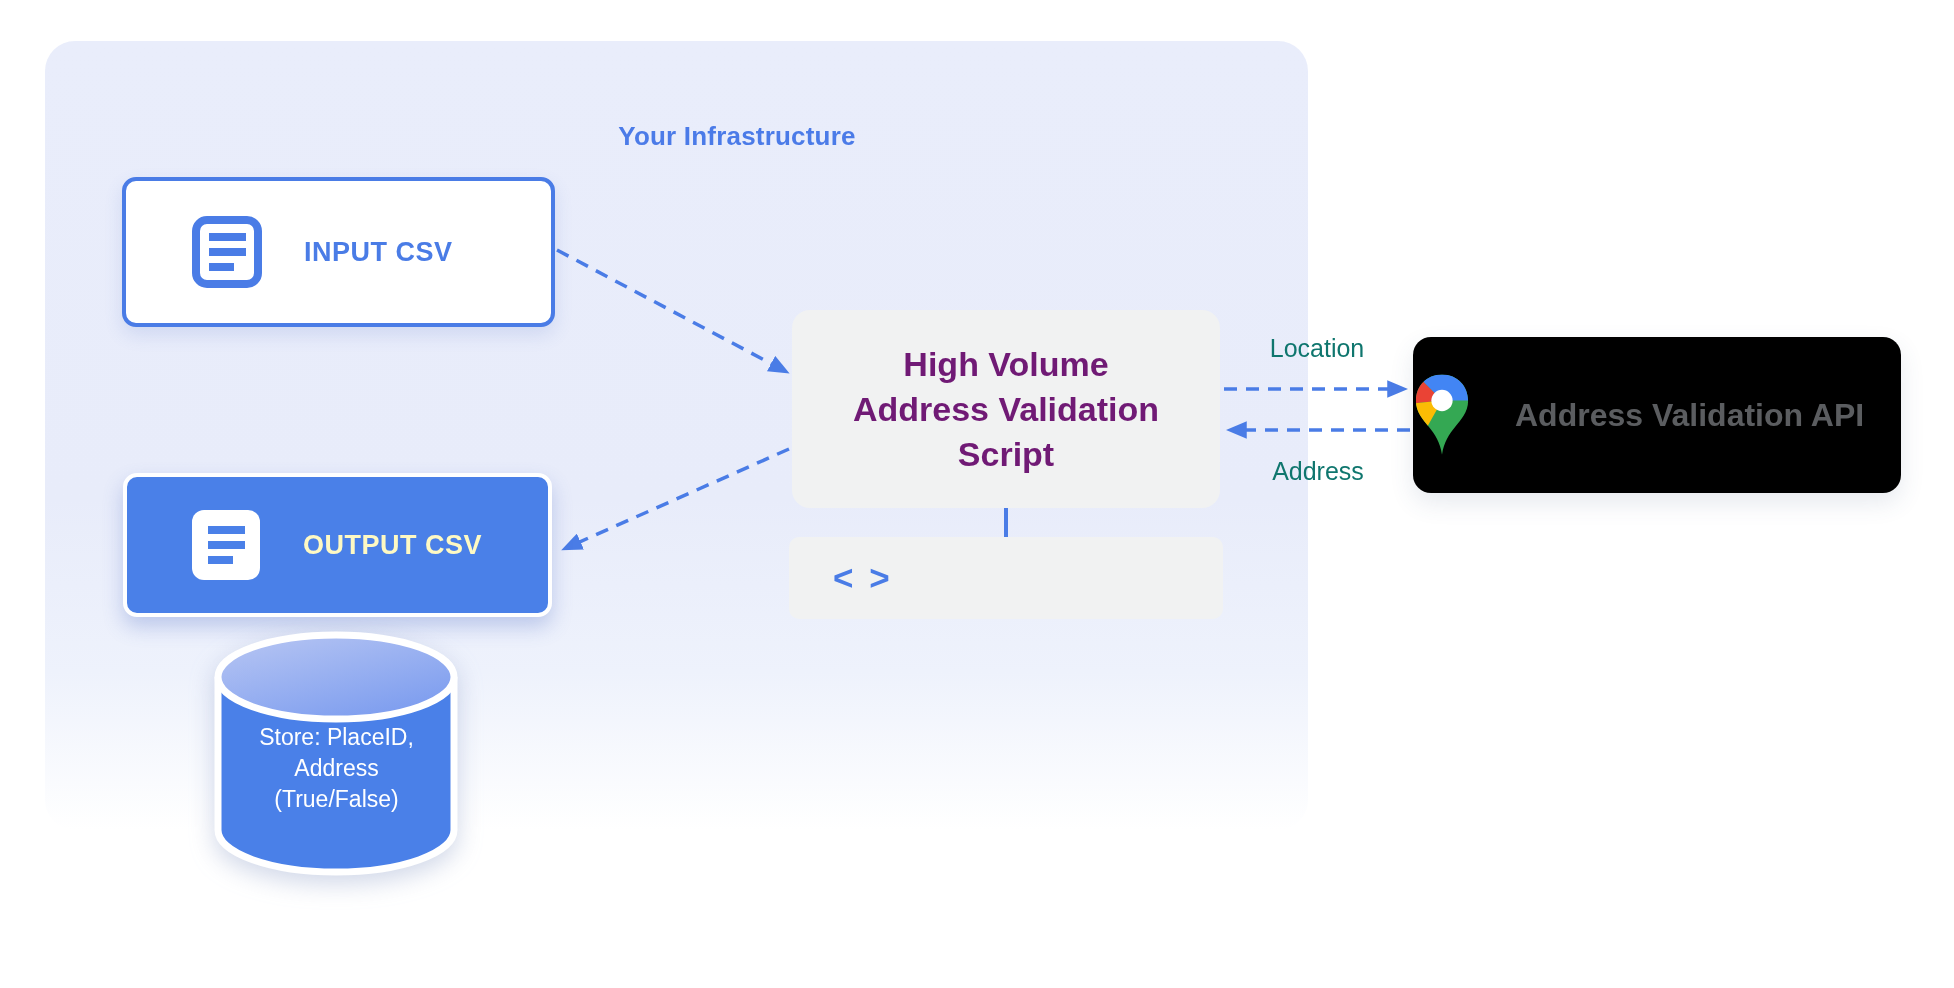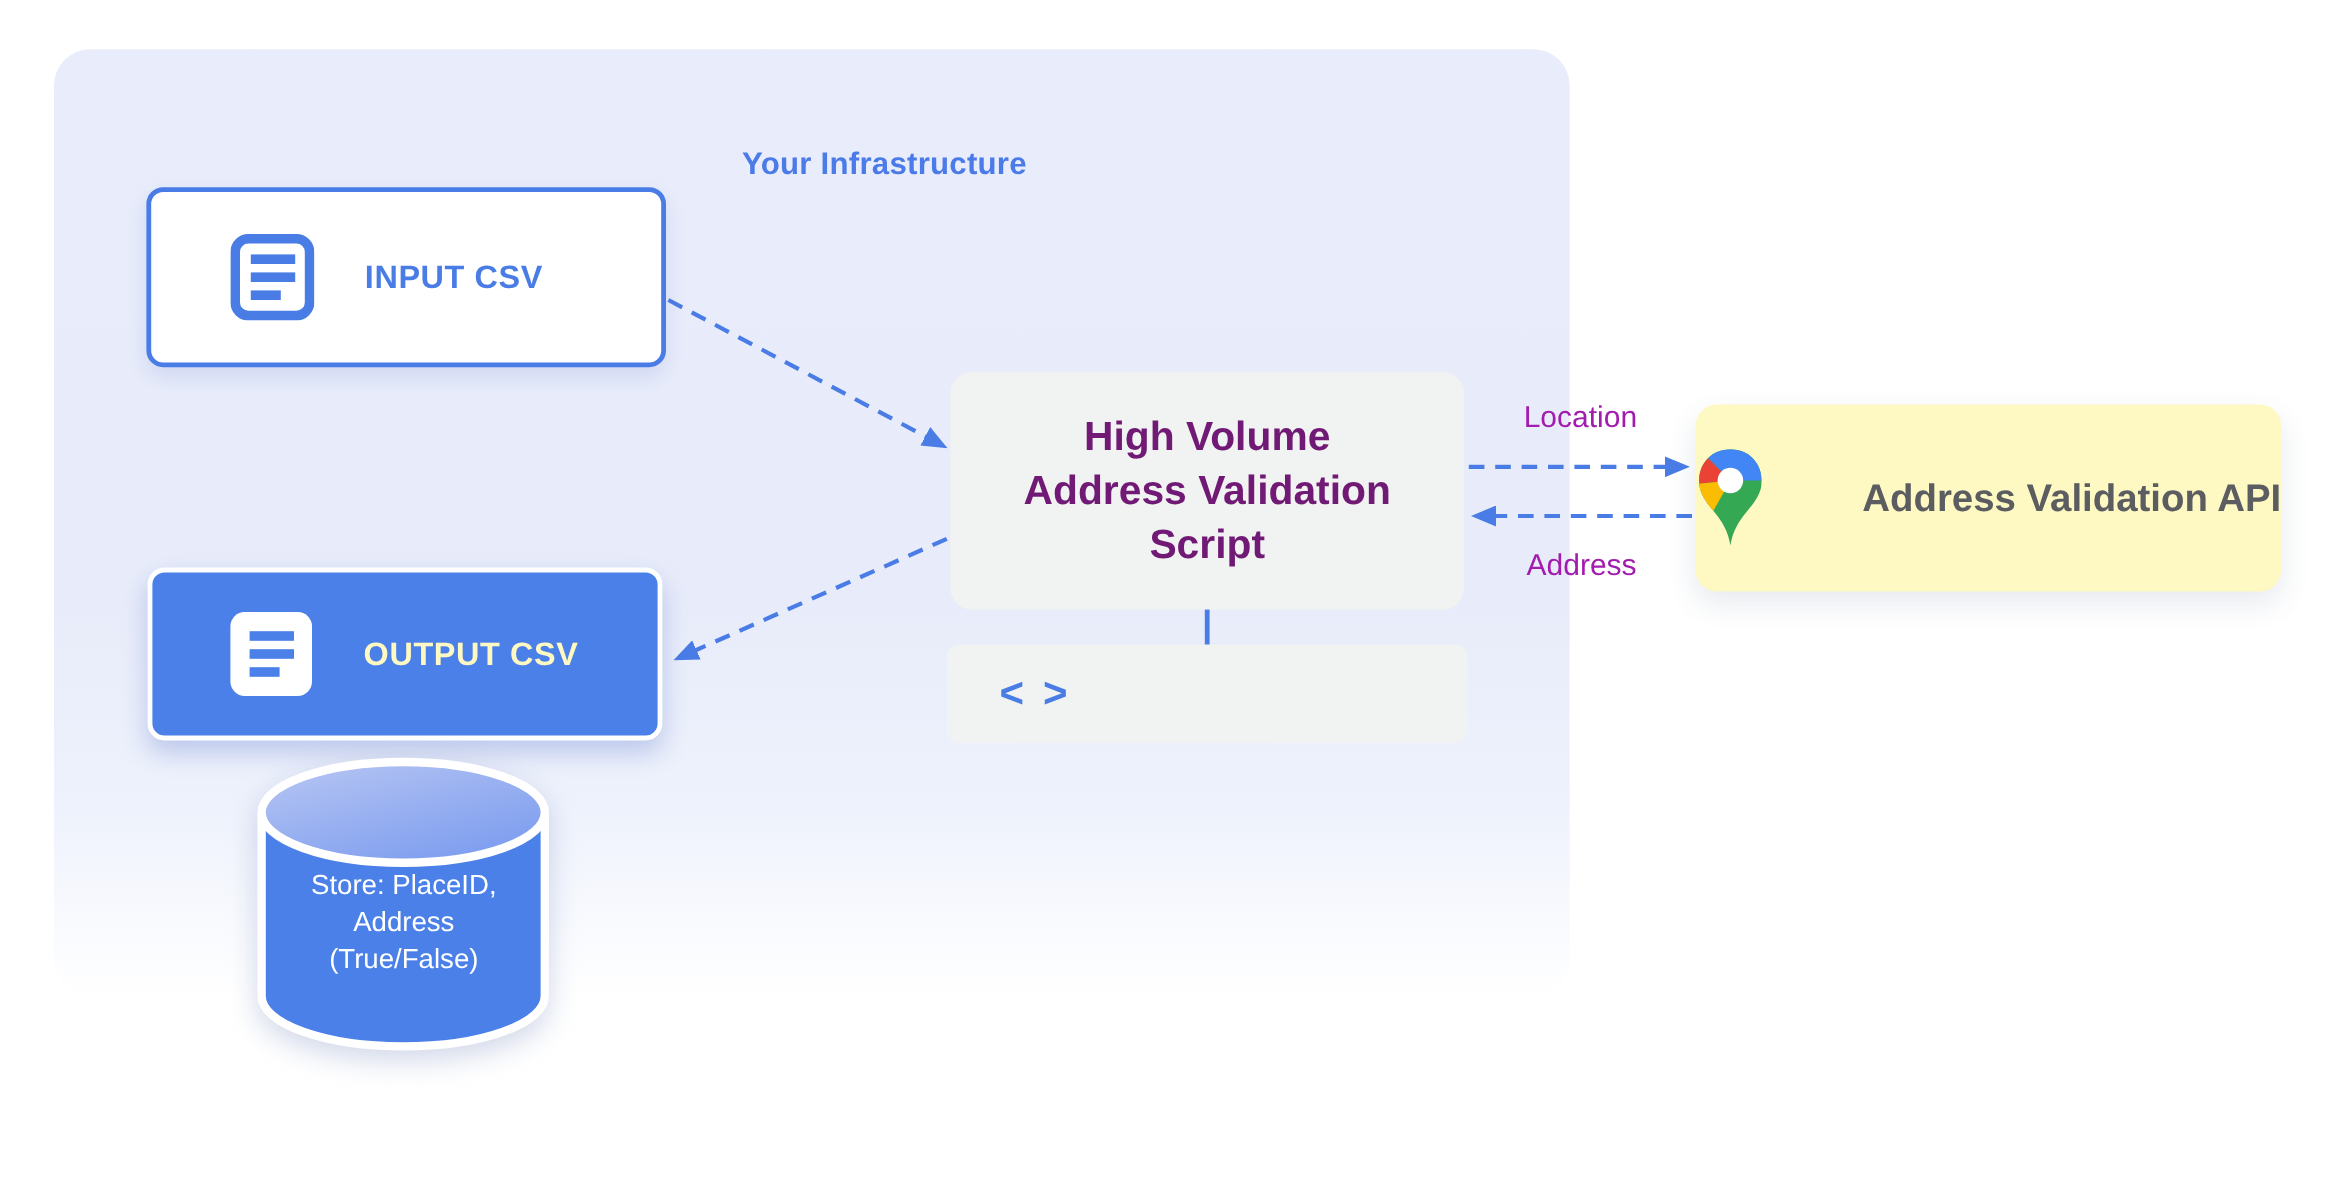--- a/index.html
+++ b/index.html
@@ -13,21 +13,21 @@
     background:linear-gradient(180deg,#e9edfb 0%,#e8ecfa 58%,#eef2fc 80%,rgba(255,255,255,0) 100%);
   }
   .infra-title{
     position:absolute;left:462px;top:80px;width:460px;text-align:center;
     font-size:26px;font-weight:bold;color:#4b7be8;letter-spacing:0.2px;
   }
   .preline{white-space:pre-line;}
   
   .node{position:absolute;box-sizing:border-box;display:flex;align-items:center;}
   .input-csv{
-    left:122px;top:156px;width:433px;height:150px;background:#ffffff;
+    left:122px;top:177px;width:433px;height:150px;background:#ffffff;
     border:4px solid #4a7ce6;border-radius:14px;
     box-shadow:0 8px 18px rgba(80,110,200,0.16);
     padding-left:66px;gap:42px;
   }
   .input-csv .label{font-size:27px;font-weight:bold;color:#4a7ce6;letter-spacing:0.5px;}
   .output-csv{
     left:123px;top:473px;width:429px;height:144px;background:#4a80e8;
     border:4px solid #ffffff;border-radius:14px;
     box-shadow:0 10px 20px rgba(80,110,200,0.30);
     padding-left:64px;gap:42px;
@@ -40,38 +40,38 @@
   .script-box .label{font-size:34px;font-weight:bold;color:#701a75;line-height:45px;}
   .library-box{
     left:789px;top:537px;width:434px;height:82px;background:#f1f2f2;border-radius:10px;
     padding-left:44px;gap:36px;
   }
   .library-box .code-glyph{
     font-size:35px;font-weight:bold;color:#4a7ce6;letter-spacing:3px;white-space:pre;
   }
   .library-box .label{font-size:29px;font-weight:bold;color:#5b5d60;line-height:35px;text-align:left;}
   .api-box{
-    left:1413px;top:337px;width:488px;height:156px;background:#fef9c3;border-radius:18px;
+    left:1413px;top:337px;width:488px;height:156px;background:#000000;border-radius:18px;
     box-shadow:0 10px 24px rgba(60,80,120,0.12);
-    justify-content:space-between;gap:44px;
+    justify-content:flex-start;gap:44px;
   }
   .api-box .label{font-size:32px;font-weight:bold;color:#5b5d60;}
   
   .v-connector{position:absolute;left:1004px;top:508px;width:4px;height:30px;background:#4a7ce6;}
   
   .cyl-svg{position:absolute;left:208px;top:625px;filter:drop-shadow(0 8px 12px rgba(120,140,190,0.35));}
   .cyl-label{
     position:absolute;left:218px;top:722px;width:237px;text-align:center;
     font-size:23px;font-weight:normal;color:#ffffff;line-height:31px;
   }
   
   .edges{position:absolute;left:0;top:0;pointer-events:none;}
   .edge-label{
     position:absolute;width:180px;text-align:center;
-    font-size:25px;font-weight:500;color:#a21caf;
+    font-size:25px;font-weight:500;color:#0f766e;
   }
   .label-location{left:1227px;top:334px;}
   .label-placeid{left:1228px;top:457px;}
 </style>
 </head>
 <body>
 
 <div class="stage">
 
   <div class="infra">

